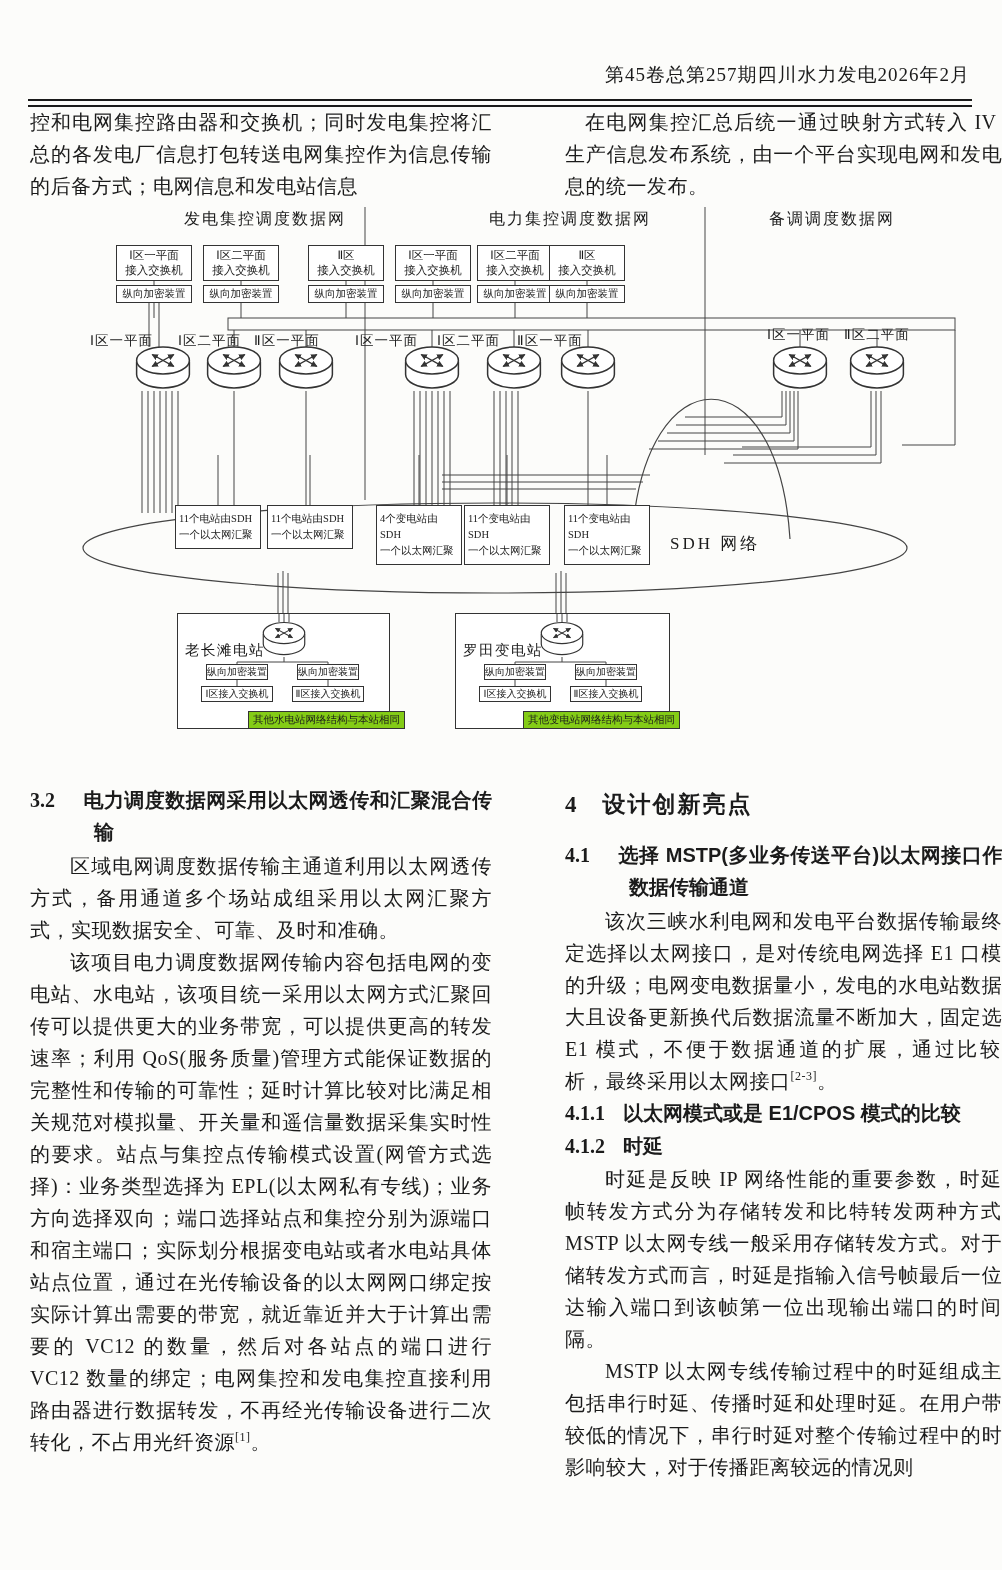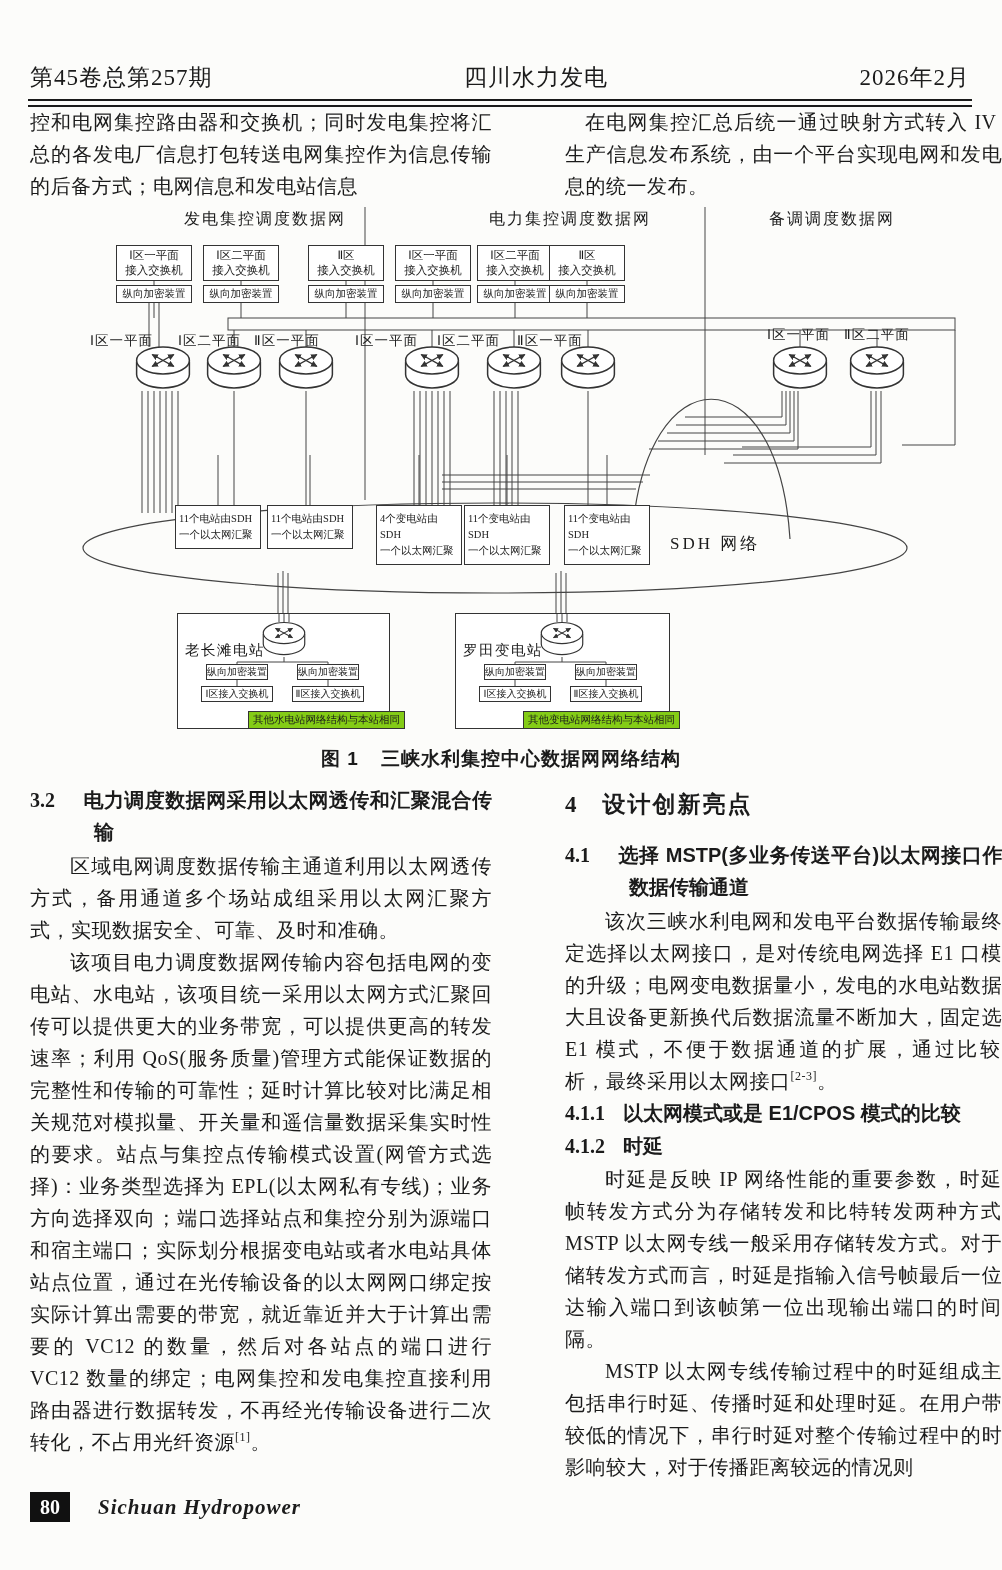--- a/index.html
+++ b/index.html
@@ -1,20 +1,20 @@
 <!DOCTYPE html>
 <html><head>
 <meta charset="utf-8">
 <style>
   html,body{margin:0;padding:0;background:#e8e8e8;}
   .page{position:relative;width:1002px;height:1570px;background:#fcfcfa;color:#1b1b1b;
         font-family:"Liberation Serif",serif;overflow:hidden;}
   
-  .hdr{position:absolute;left:30px;right:32px;top:62px;display:flex;justify-content:space-between;
-       font-size:23px;letter-spacing:1px;}
+  .hdr{position:absolute;left:30px;right:32px;top:62px;display:flex;justify-content:flex-end;
+       font-size:19px;letter-spacing:1px;}
   .hdr-rule{position:absolute;left:28px;right:30px;top:99px;height:4px;
             border-top:2px solid #1a1a1a;border-bottom:2px solid #1a1a1a;}
   
   .col{position:absolute;width:462px;}
   .col.left{left:30px;}
   .col.right{left:517px;width:458px;margin-left:48px;}
   .bp{margin:0;font-size:20px;line-height:32px;text-align:justify;letter-spacing:.5px;text-indent:2em;}
   .bp.noindent{text-indent:0;}
   .bp.ind1{text-indent:1em;}
   sup{font-size:12px;line-height:0;}
@@ -221,23 +221,20 @@
           <use href="#rglyph"></use>
         </svg>
       <div class="mini c1">纵向加密装置</div>
       <div class="mini c2">纵向加密装置</div>
       <div class="mini s1">Ⅰ区接入交换机</div>
       <div class="mini s2">Ⅱ区接入交换机</div>
       <div class="note" style="left:67px">其他变电站网络结构与本站相同</div>
     </div>
   </div>
 
-  <div class="caption">
-    <span class="clabel">图 1</span><span>三峡水利集控中心数据网网络结构</span>
-  </div>
 
   <div class="col left" style="top:784px">
     <h3 class="h-sec">
       <span class="num">3.2</span><span>电力调度数据网采用以太网透传和汇聚混合传输</span>
     </h3>
     <p class="bp">区域电网调度数据传输主通道利用以太网透传方式，备用通道多个场站成组采用以太网汇聚方式，实现数据安全、可靠、及时和准确。</p>
     <p class="bp"><span>该项目电力调度数据网传输内容包括电网的变电站、水电站，该项目统一采用以太网方式汇聚回传可以提供更大的业务带宽，可以提供更高的转发速率；利用 QoS(服务质量)管理方式能保证数据的完整性和传输的可靠性；延时计算比较对比满足相关规范对模拟量、开关量和遥信量数据采集实时性的要求。站点与集控点传输模式设置(网管方式选择)：业务类型选择为 EPL(以太网私有专线)；业务方向选择双向；端口选择站点和集控分别为源端口和宿主端口；实际划分根据变电站或者水电站具体站点位置，通过在光传输设备的以太网网口绑定按实际计算出需要的带宽，就近靠近并大于计算出需要的 VC12 的数量，然后对各站点的端口进行 VC12 数量的绑定；电网集控和发电集控直接利用路由器进行数据转发，不再经光传输设备进行二次转化，不占用光纤资源</span><sup>[1]</sup><span>。</span></p>
   </div>
 
   <div class="col right" style="top:784px">
@@ -251,18 +248,14 @@
     <h4 class="h-sub">
       <span class="num">4.1.1</span><span class="t">以太网模式或是 E1/CPOS 模式的比较</span>
     </h4>
     <h4 class="h-sub">
       <span class="num">4.1.2</span><span class="t">时延</span>
     </h4>
     <p class="bp">时延是反映 IP 网络性能的重要参数，时延按帧转发方式分为存储转发和比特转发两种方式，MSTP 以太网专线一般采用存储转发方式。对于存储转发方式而言，时延是指输入信号帧最后一位到达输入端口到该帧第一位出现输出端口的时间间隔。</p>
     <p class="bp">MSTP 以太网专线传输过程中的时延组成主要包括串行时延、传播时延和处理时延。在用户带宽较低的情况下，串行时延对整个传输过程中的时延影响较大，对于传播距离较远的情况则</p>
   </div>
 
-  <div class="foot">
-    <div class="pgno">80</div>
-    <div class="jen">Sichuan Hydropower</div>
-  </div>
 
 </div>
 
 </body></html>

